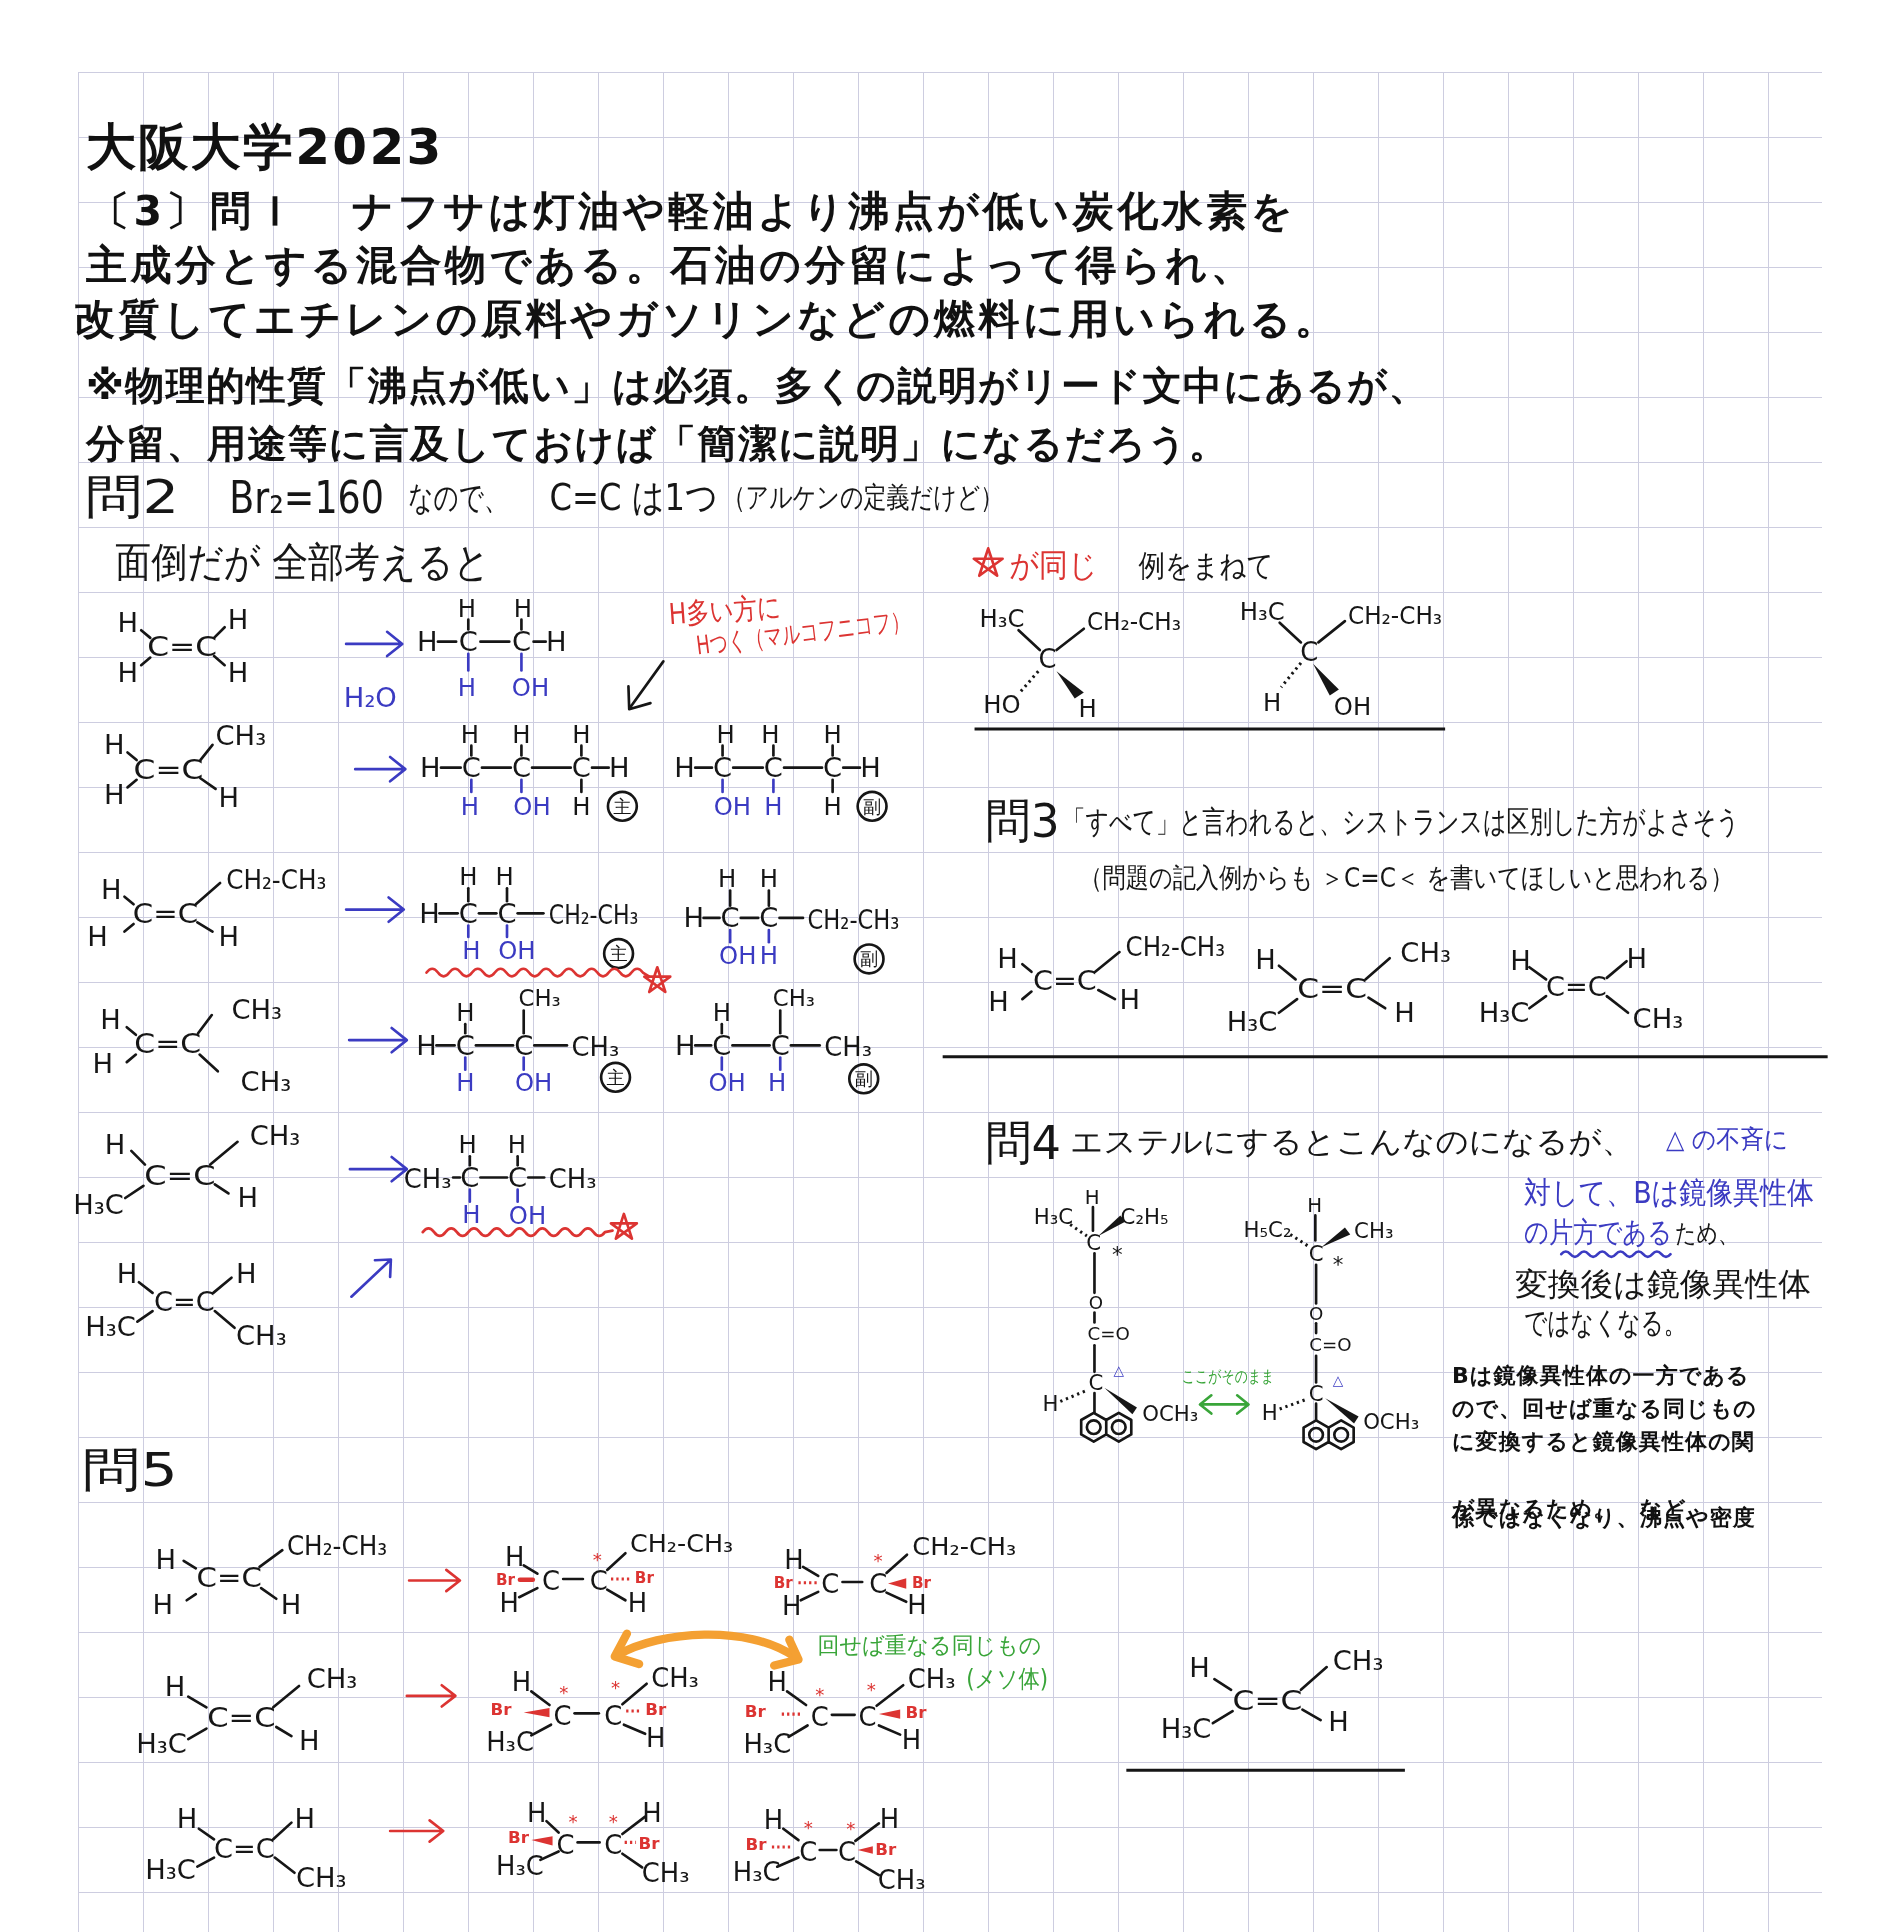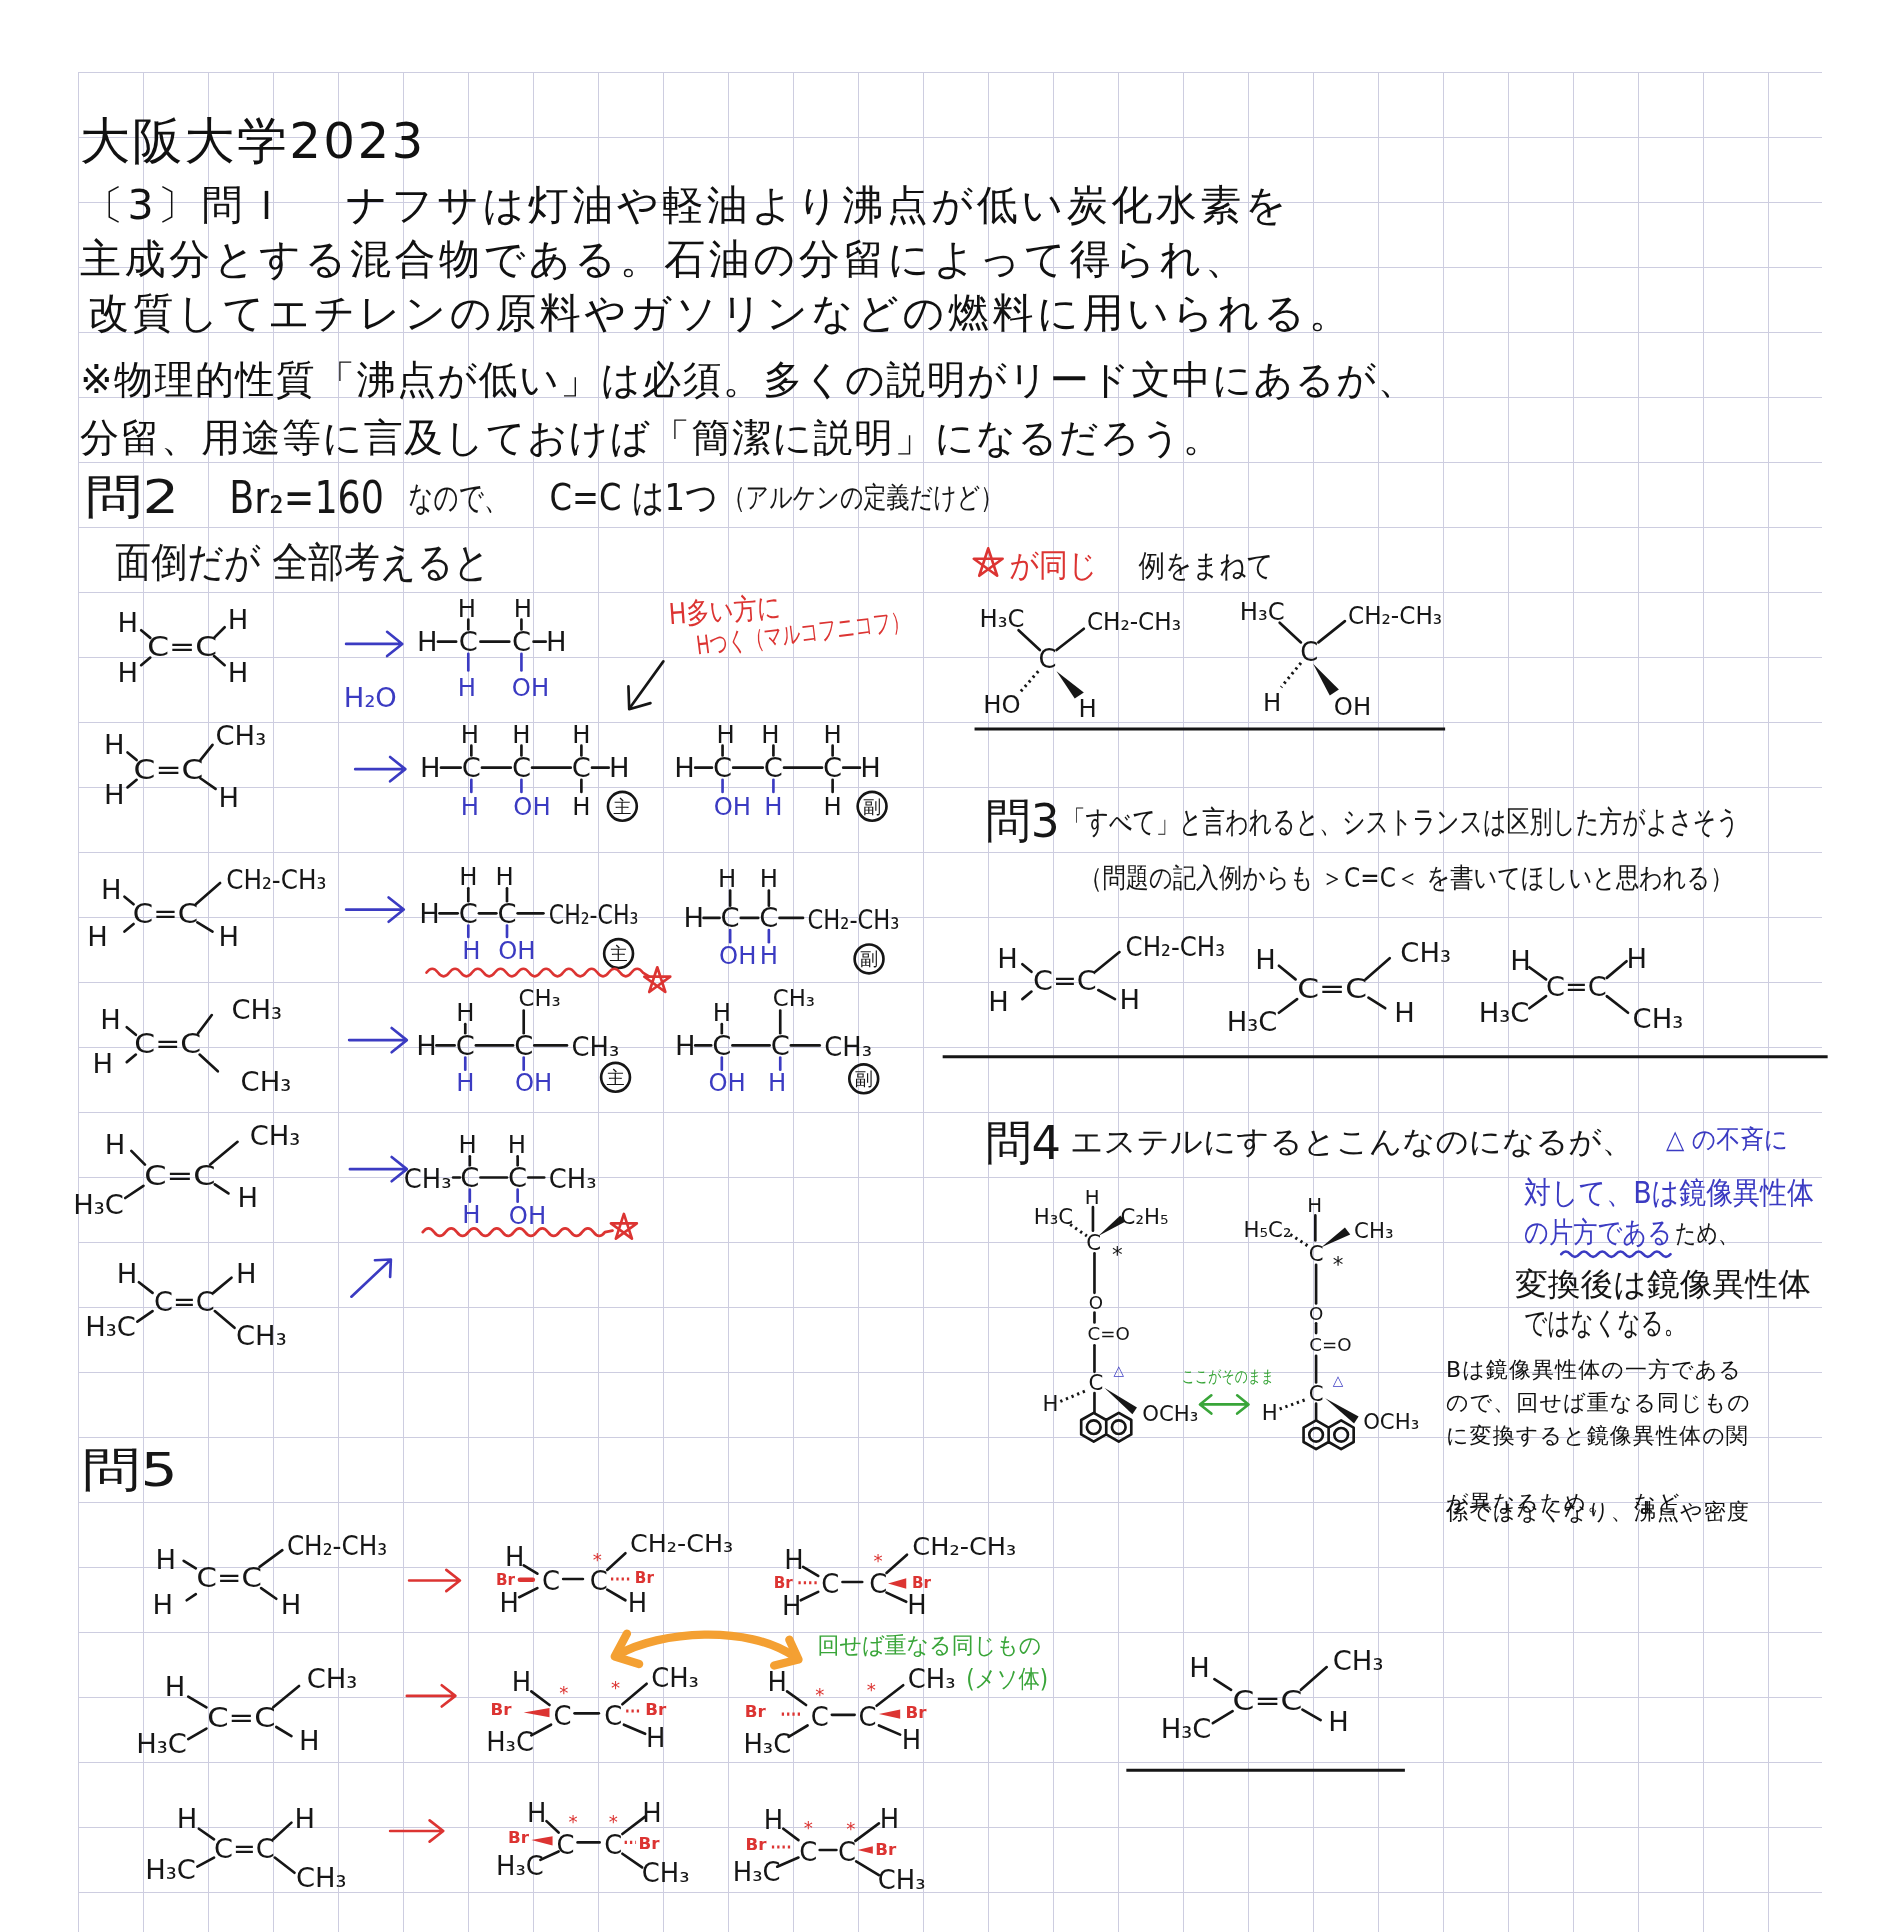--- a/index.html
+++ b/index.html
@@ -1,20 +1,20 @@
 <!DOCTYPE html>
 <html style="font-size:12px"><head>
 <meta charset="utf-8">
 <style>
 html,body{margin:0;padding:0;background:#ffffff;}
 body{position:relative;width:1899px;height:1933px;overflow:hidden;font-family:"DejaVu Sans",sans-serif;color:#161616;}
 #grid{position:absolute;left:78px;top:72px;width:1744px;height:1860px;
   background-image:linear-gradient(to right,#cdcde0 0,#cdcde0 1.5px,transparent 1.5px,transparent 100%),linear-gradient(to bottom,#cdcde0 0,#cdcde0 1.5px,transparent 1.5px,transparent 100%);
   background-size:65px 65px;background-position:0 0;}
-.typed{position:absolute;white-space:nowrap;margin:0;font-weight:normal;font-family:"DejaVu Sans",sans-serif;color:#111111;}
+.typed{position:absolute;white-space:nowrap;margin:6px;font-weight:bold;font-family:"DejaVu Sans",sans-serif;color:#111111;}
 #title{left:80px;top:115px;font-size:50px;line-height:53px;letter-spacing:2.3px;}
 .q1a{font-size:41px;line-height:53px;letter-spacing:3.5px;}
 .q1b{font-size:39px;line-height:53px;letter-spacing:1.4px;}
 .q4t{left:1446px;font-size:22px;line-height:33px;letter-spacing:1.1px;}
 #ink{position:absolute;left:0;top:0;}
 #ink text{font-family:"DejaVu Sans",sans-serif;}
 .at{font-size:36px;text-anchor:middle;dominant-baseline:central;fill:#161616;}
 .hw{text-anchor:start;fill:#161616;}
 .s{text-anchor:start;}
 .e{text-anchor:end;}
@@ -38,21 +38,21 @@
 </style>
 </head>
 <body>
 
 <div id="grid"></div>
 
 <h1 id="title" class="typed">大阪大学2023</h1>
 <div class="typed q1a" style="left:83px;top:179px">〔3〕問Ｉ</div>
 <div class="typed q1a" style="left:346px;top:179px">ナフサは灯油や軽油より沸点が低い炭化水素を</div>
 <div class="typed q1a" style="left:80px;top:233px">主成分とする混合物である。石油の分留によって得られ、</div>
-<div class="typed q1a" style="left:88px;top:287px">改質してエチレンの原料やガソリンなどの燃料に用いられる。</div>
+<div class="typed q1a" style="left:68px;top:287px">改質してエチレンの原料やガソリンなどの燃料に用いられる。</div>
 <div class="typed q1b" style="left:80px;top:353px">※物理的性質「沸点が低い」は必須。多くの説明がリード文中にあるが、</div>
 <div class="typed q1b" style="left:80px;top:411px">分留、用途等に言及しておけば「簡潔に説明」になるだろう。</div>
 
 <div class="typed q4t" style="top:1353px">Bは鏡像異性体の一方である</div>
 <div class="typed q4t" style="top:1386px">ので、回せば重なる同じもの</div>
 <div class="typed q4t" style="top:1419px">に変換すると鏡像異性体の関</div>
 <div class="typed q4t" style="top:1495px">係ではなくなり、沸点や密度</div>
 <div class="typed q4t" style="top:1486px">が異なるため。　など</div>
 
 <svg id="ink" width="1899" height="1933" viewBox="0 0 2502 2546">

